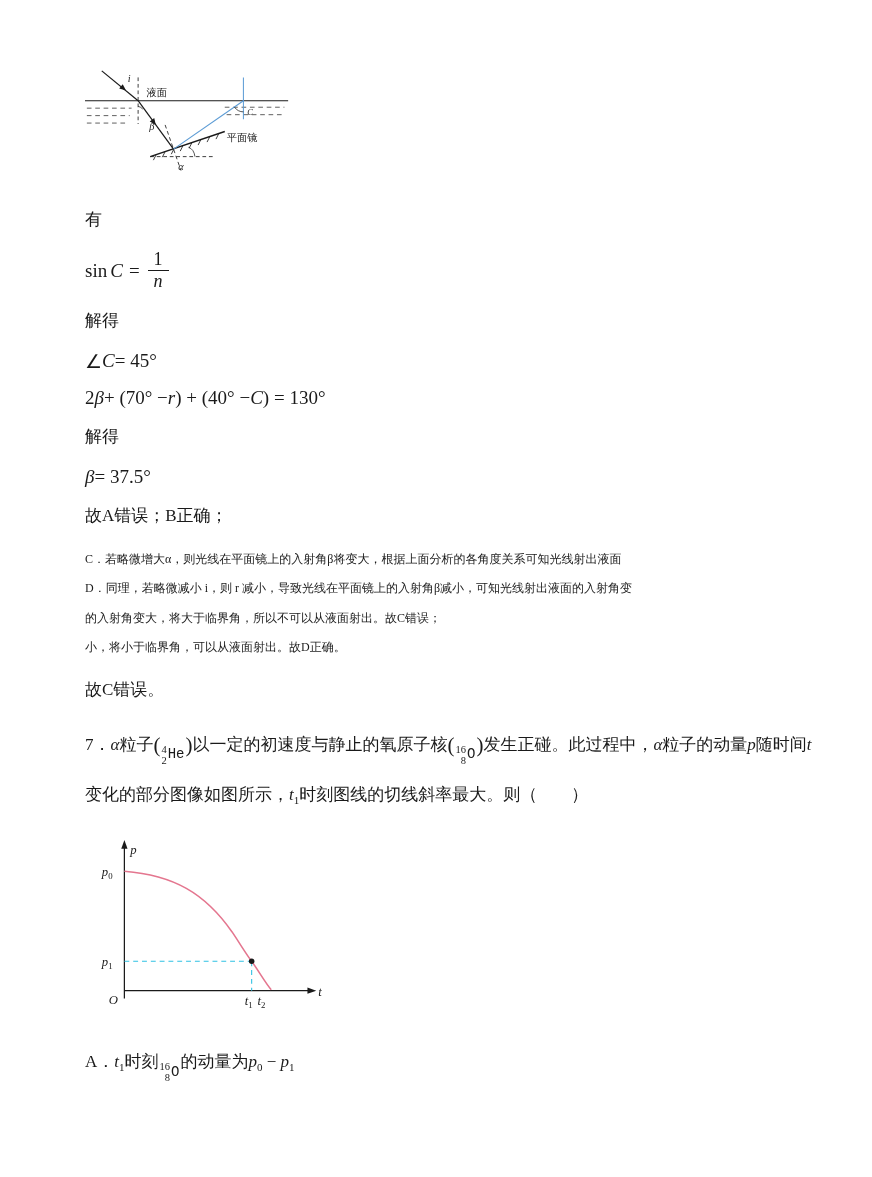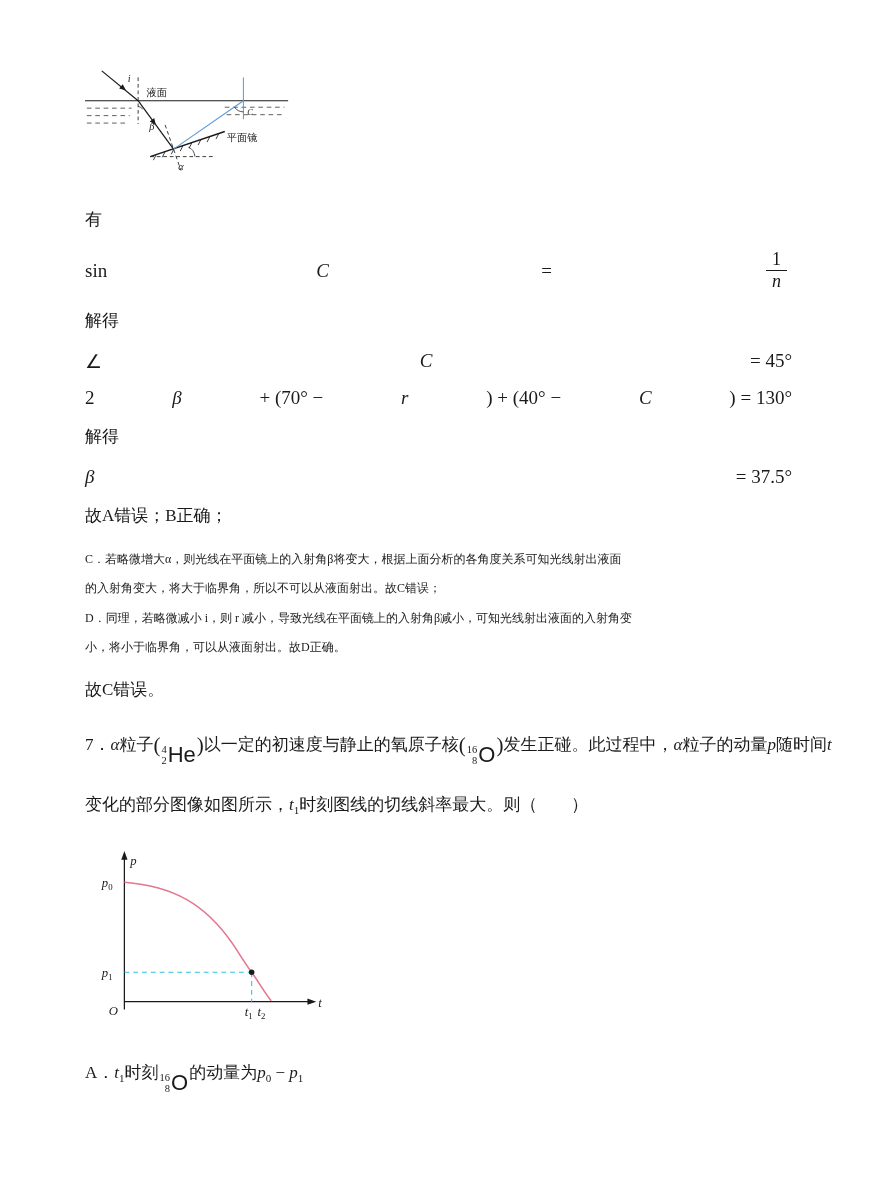--- a/index.html
+++ b/index.html
@@ -2,28 +2,28 @@
 <html><head>
 <meta charset="utf-8">
 <style>
   *{box-sizing:border-box;margin:0;padding:0}
   html,body{background:#ffffff}
   body{width:872px;color:#1a1a1a;font-family:"Liberation Serif",serif}
   .page{width:872px;min-height:1177px;background:#fff;padding:68px 80px 40px 85px;overflow:hidden}
 
   .text{font-size:17px;line-height:1.7;margin:14px 0;font-family:"Liberation Serif",serif}
   .para-line{font-size:12px;line-height:2.45;white-space:nowrap}
-  .formula{display:flex;justify-content:space-between;align-items:center;font-size:19px;margin:14px 0;font-family:"Liberation Serif",serif}
+  .formula{display:flex;justify-content:flex-start;align-items:center;font-size:19px;margin:14px 0;font-family:"Liberation Serif",serif}
   .mi{font-style:italic;font-family:"Liberation Serif",serif}
   .sp{margin:0 3px}
   .frac{display:inline-flex;flex-direction:column;align-items:center;margin:0 5px;line-height:1.2;font-size:18px}
   .frac .num{padding:0 6px;border-bottom:1.3px solid #1a1a1a}
   .nuclide{display:inline-flex;align-items:center;vertical-align:-3px;margin:0 1px}
   .nuclide .scripts{display:inline-flex;flex-direction:column;align-items:flex-end;font-size:10.5px;line-height:1.05;margin-right:1px;font-family:"Liberation Serif",serif}
-  .nuclide .sym{font-size:22px;font-family:Liberation Sans, sans-serif}
+  .nuclide .sym{font-size:14px;font-family:Liberation Mono, monospace}
   .paren{font-size:21px;vertical-align:-2px;font-family:"Liberation Serif",serif}
   sub.ss{font-size:11px;vertical-align:-4px;font-style:normal;font-family:"Liberation Serif",serif}
   .qline{font-size:17px;line-height:2.55;white-space:nowrap}
   .option{font-size:17px;margin:24px 0;white-space:nowrap}
   .diagram-wrap{margin:0 0 22px 0}
   .chart-wrap{margin:20px 0 14px 10px}
   svg text{font-family:"Liberation Serif",serif;fill:#1a1a1a}
   .cjk-label{font-family:"Liberation Sans",sans-serif}
 </style>
 </head>
@@ -117,22 +117,22 @@
   <div class="text">解得</div>
 
   <div class="formula">
     <span class="mi">β</span>
     <span> = 37.5°</span>
   </div>
 
   <div class="text">故A错误；B正确；</div>
 
   <div class="para-line">C．若略微增大α，则光线在平面镜上的入射角β将变大，根据上面分析的各角度关系可知光线射出液面</div>
+  <div class="para-line">D．同理，若略微减小 i，则 r 减小，导致光线在平面镜上的入射角β减小，可知光线射出液面的入射角变</div>
   <div class="para-line">的入射角变大，将大于临界角，所以不可以从液面射出。故C错误；</div>
-  <div class="para-line">D．同理，若略微减小 i，则 r 减小，导致光线在平面镜上的入射角β减小，可知光线射出液面的入射角变</div>
   <div class="para-line">小，将小于临界角，可以从液面射出。故D正确。</div>
 
   <div class="text">故C错误。</div>
 
   <div class="qline">
     <span>7．</span><span class="mi">α</span><span>粒子</span><span class="paren">(</span><span class="nuclide">
         <span class="scripts">
           <span>4</span>
           <span>2</span>
         </span>

